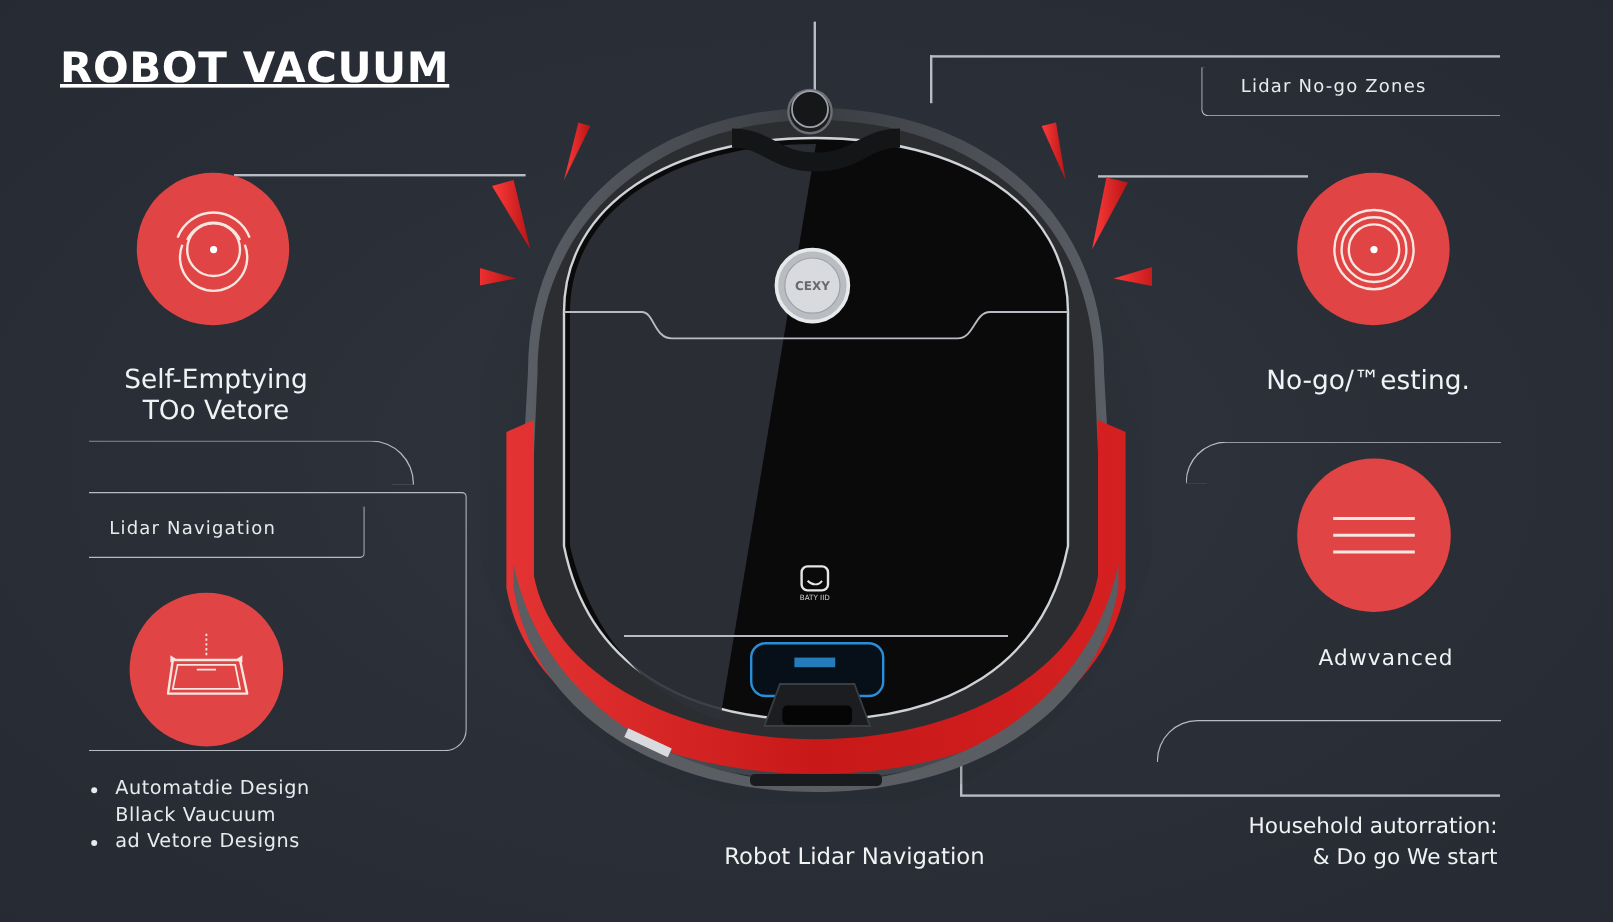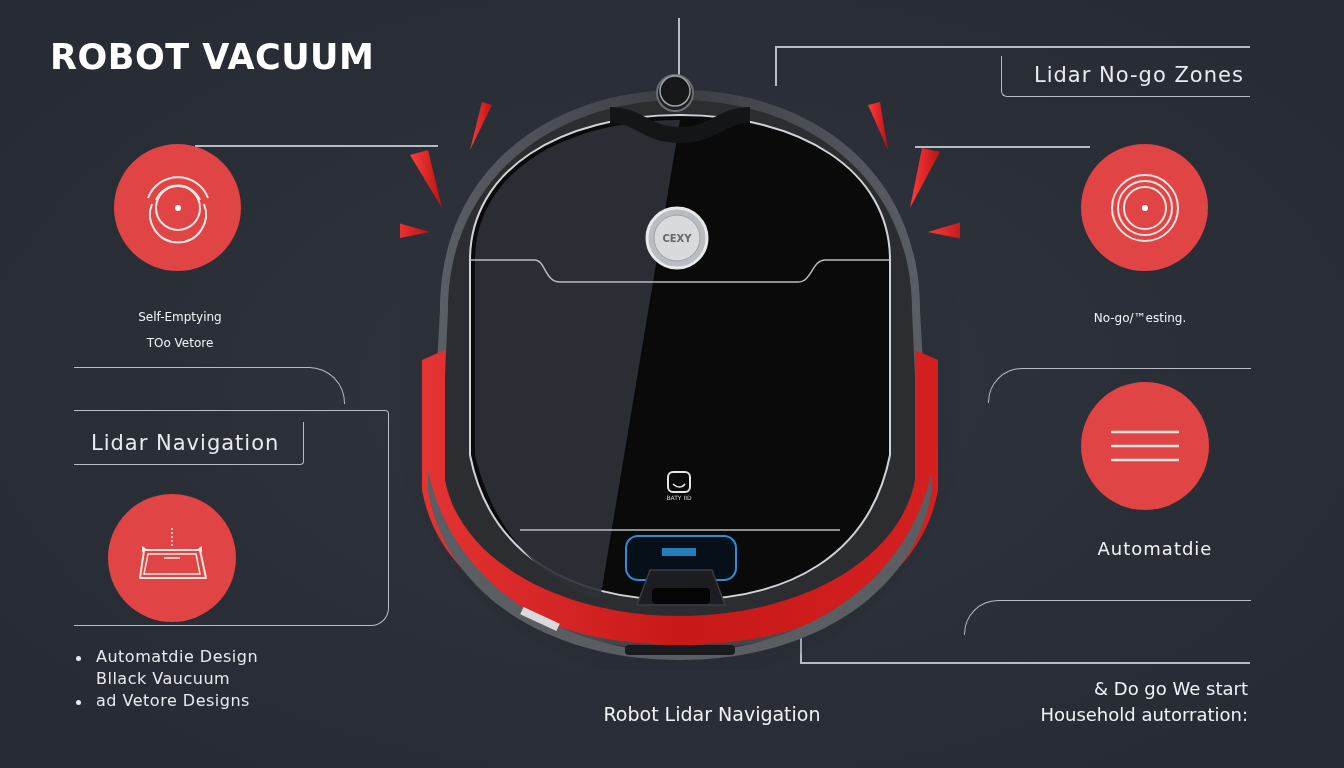--- a/index.html
+++ b/index.html
@@ -3,38 +3,38 @@
   <meta charset="utf-8">
   <style>
     html, body { margin:0; padding:0; }
     body {
       width:1344px; height:768px; overflow:hidden; position:relative;
       background:#2a2f37;
       background-image: radial-gradient(ellipse at 50% 50%, #30353e 0%, #2a2f37 55%, #262b33 100%);
       font-family:"Liberation Sans", sans-serif;
       color:#eef0f2;
     }
-    .abs { position:absolute; }
+    .abs { position:absolute;text-decoration:underline; }
     .title {
       left:50px; top:36px; font-family:"DejaVu Sans", sans-serif; font-weight:bold;
       font-size:35px; line-height:43px; color:#ffffff; letter-spacing:0.5px;
     }
     .title span { display:block; }
     .circle {
       position:absolute; border-radius:50%; background:#e04444;
       display:flex; align-items:center; justify-content:center;
     }
     .label {
-      position:absolute; font-family:"DejaVu Sans", sans-serif; font-size:12px; line-height:26px;
+      position:absolute; font-family:"DejaVu Sans", sans-serif; font-size:22px; line-height:26px;
       color:#f1f2f4; text-align:center;
     }
     .label span { display:block; }
     .line { position:absolute; background:#b7bcc4; }
     .boxlabel {
-      position:absolute; font-family:"DejaVu Sans", sans-serif; font-size:21px; letter-spacing:1px; color:#e8eaed;
+      position:absolute; font-family:"DejaVu Sans", sans-serif; font-size:15px; letter-spacing:1px; color:#e8eaed;
     }
     .bullets {
       position:absolute; left:76px; top:646px; font-family:"DejaVu Sans", sans-serif; font-size:16px;
       line-height:22px; color:#e8eaed; letter-spacing:0.5px;
     }
     .bullets .item { position:relative; padding-left:20px; }
     .bullets .dot { position:absolute; left:0; top:10px; width:5px; height:5px; border-radius:50%; background:#e8eaed; }
     .bullets span.l { display:block; }
     .robot-wrap { position:absolute; left:400px; top:60px; width:560px; height:610px; }
   </style>
@@ -113,26 +113,26 @@
 </div>
 
 <div class="circle" style="left:1081px; top:382px; width:128px; height:128px;">
   <svg width="76" height="40" viewBox="0 0 76 40">
     <line x1="4" y1="6" x2="72" y2="6" stroke="#f8e6e0" stroke-width="2.5"></line>
     <line x1="4" y1="20" x2="72" y2="20" stroke="#f8e6e0" stroke-width="2.5"></line>
     <line x1="4" y1="34" x2="72" y2="34" stroke="#f8e6e0" stroke-width="2.5"></line>
   </svg>
 </div>
 <div class="label" style="left:1055px; top:536px; width:200px; font-size:18px; letter-spacing:1px;">
-  <span>Automatdie</span>
+  <span>Adwvanced</span>
 </div>
 
 <div class="label" style="left:960px; top:676px; width:288px; text-align:right; font-size:18px; line-height:26px;">
+  <span>Household autorration:</span>
   <span>&amp; Do go We start</span>
-  <span>Household autorration:</span>
 </div>
 
 <div class="label" style="left:562px; top:701px; width:300px; font-size:19px;">Robot Lidar Navigation</div>
 
 <div class="line" style="left:678px; top:18px; width:1.5px; height:60px;"></div>
 
 <div class="robot-wrap">
   <svg width="560" height="610" viewBox="0 0 560 610">
     <defs>
       <radialGradient id="shadow" cx="50%" cy="55%" r="55%">

